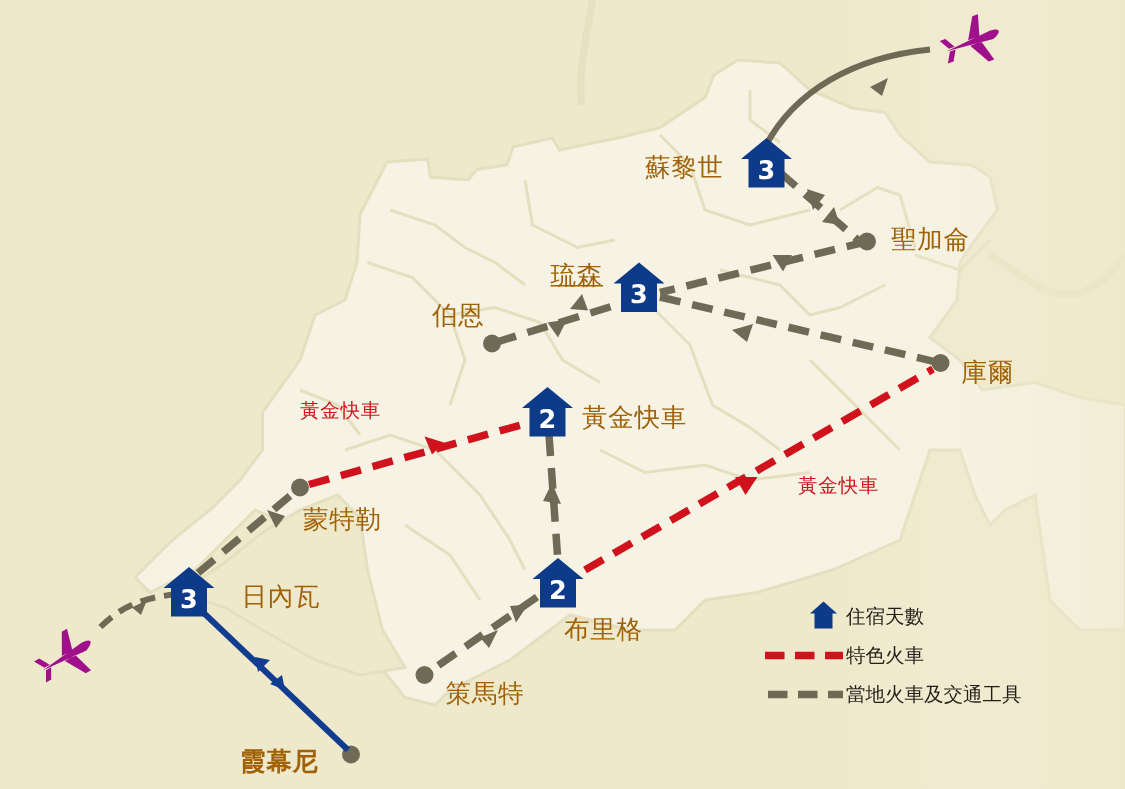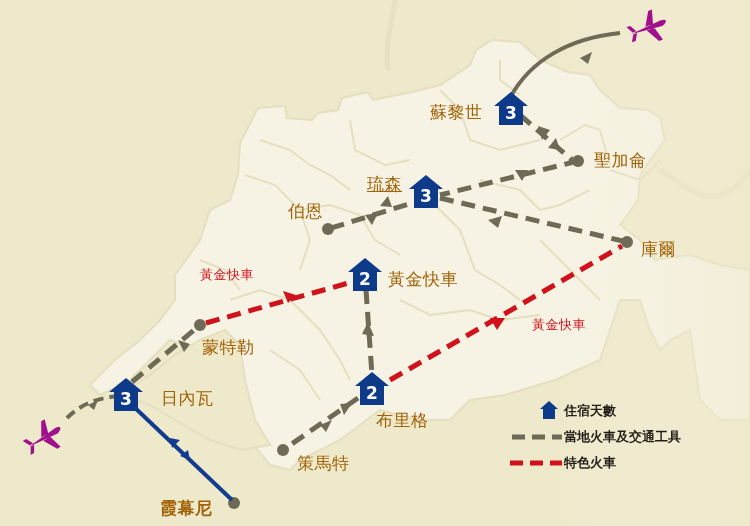--- a/index.html
+++ b/index.html
@@ -17,21 +17,21 @@
     }
     .label.route { color: #d0121c; font-size: 13px; }
     .legend {
       position: absolute; left: 510px; top: 398px;
       width: 200px;
     }
     .legend-row {
       display: flex; align-items: center; height: 26px;
     }
     .legend-swatch { width: 52px; height: 22px; position: relative; }
-    .legend-text { font-size: 13px; color: #231f18; font-weight: bold; margin-left: 2px; }
+    .legend-text { font-size: 13px; color: #231f18; font-weight: normal; margin-left: 2px; }
   </style>
 </head>
 <body>
 
 <div id="map-root">
   <svg class="map" viewBox="0 0 750 526" xmlns="http://www.w3.org/2000/svg">
     <defs>
       <marker id="arrGray" viewBox="0 0 10 10" refX="5" refY="5" markerWidth="5" markerHeight="5" orient="auto">
         <path d="M0,0 L10,5 L0,10 z" fill="#6e6a55"></path>
       </marker>
@@ -170,27 +170,27 @@
       <div class="legend-swatch">
         <svg width="52" height="22" viewBox="0 0 52 22">
             <path d="M30,9 L39,1 L48,9 L45,9 L45,19 L33,19 L33,9 Z" fill="#0e3a8a"></path>
           </svg>
       </div>
       <span class="legend-text">住宿天數</span>
     </div>
     <div class="legend-row">
       <div class="legend-swatch">
         <svg width="52" height="22" viewBox="0 0 52 22">
+            <line x1="0" y1="11" x2="52" y2="11" stroke="#d0121c" stroke-width="5" stroke-dasharray="13,7"></line>
+          </svg>
+      </div>
+      <span class="legend-text">特色火車</span>
+    </div>
+    <div class="legend-row">
+      <div class="legend-swatch">
+        <svg width="52" height="22" viewBox="0 0 52 22">
             <line x1="2" y1="11" x2="52" y2="11" stroke="#6e6a55" stroke-width="5" stroke-dasharray="13,7"></line>
           </svg>
       </div>
       <span class="legend-text">當地火車及交通工具</span>
     </div>
-    <div class="legend-row">
-      <div class="legend-swatch">
-        <svg width="52" height="22" viewBox="0 0 52 22">
-            <line x1="0" y1="11" x2="52" y2="11" stroke="#d0121c" stroke-width="5" stroke-dasharray="13,7"></line>
-          </svg>
-      </div>
-      <span class="legend-text">特色火車</span>
-    </div>
   </div>
 </div>
 
 </body></html>

